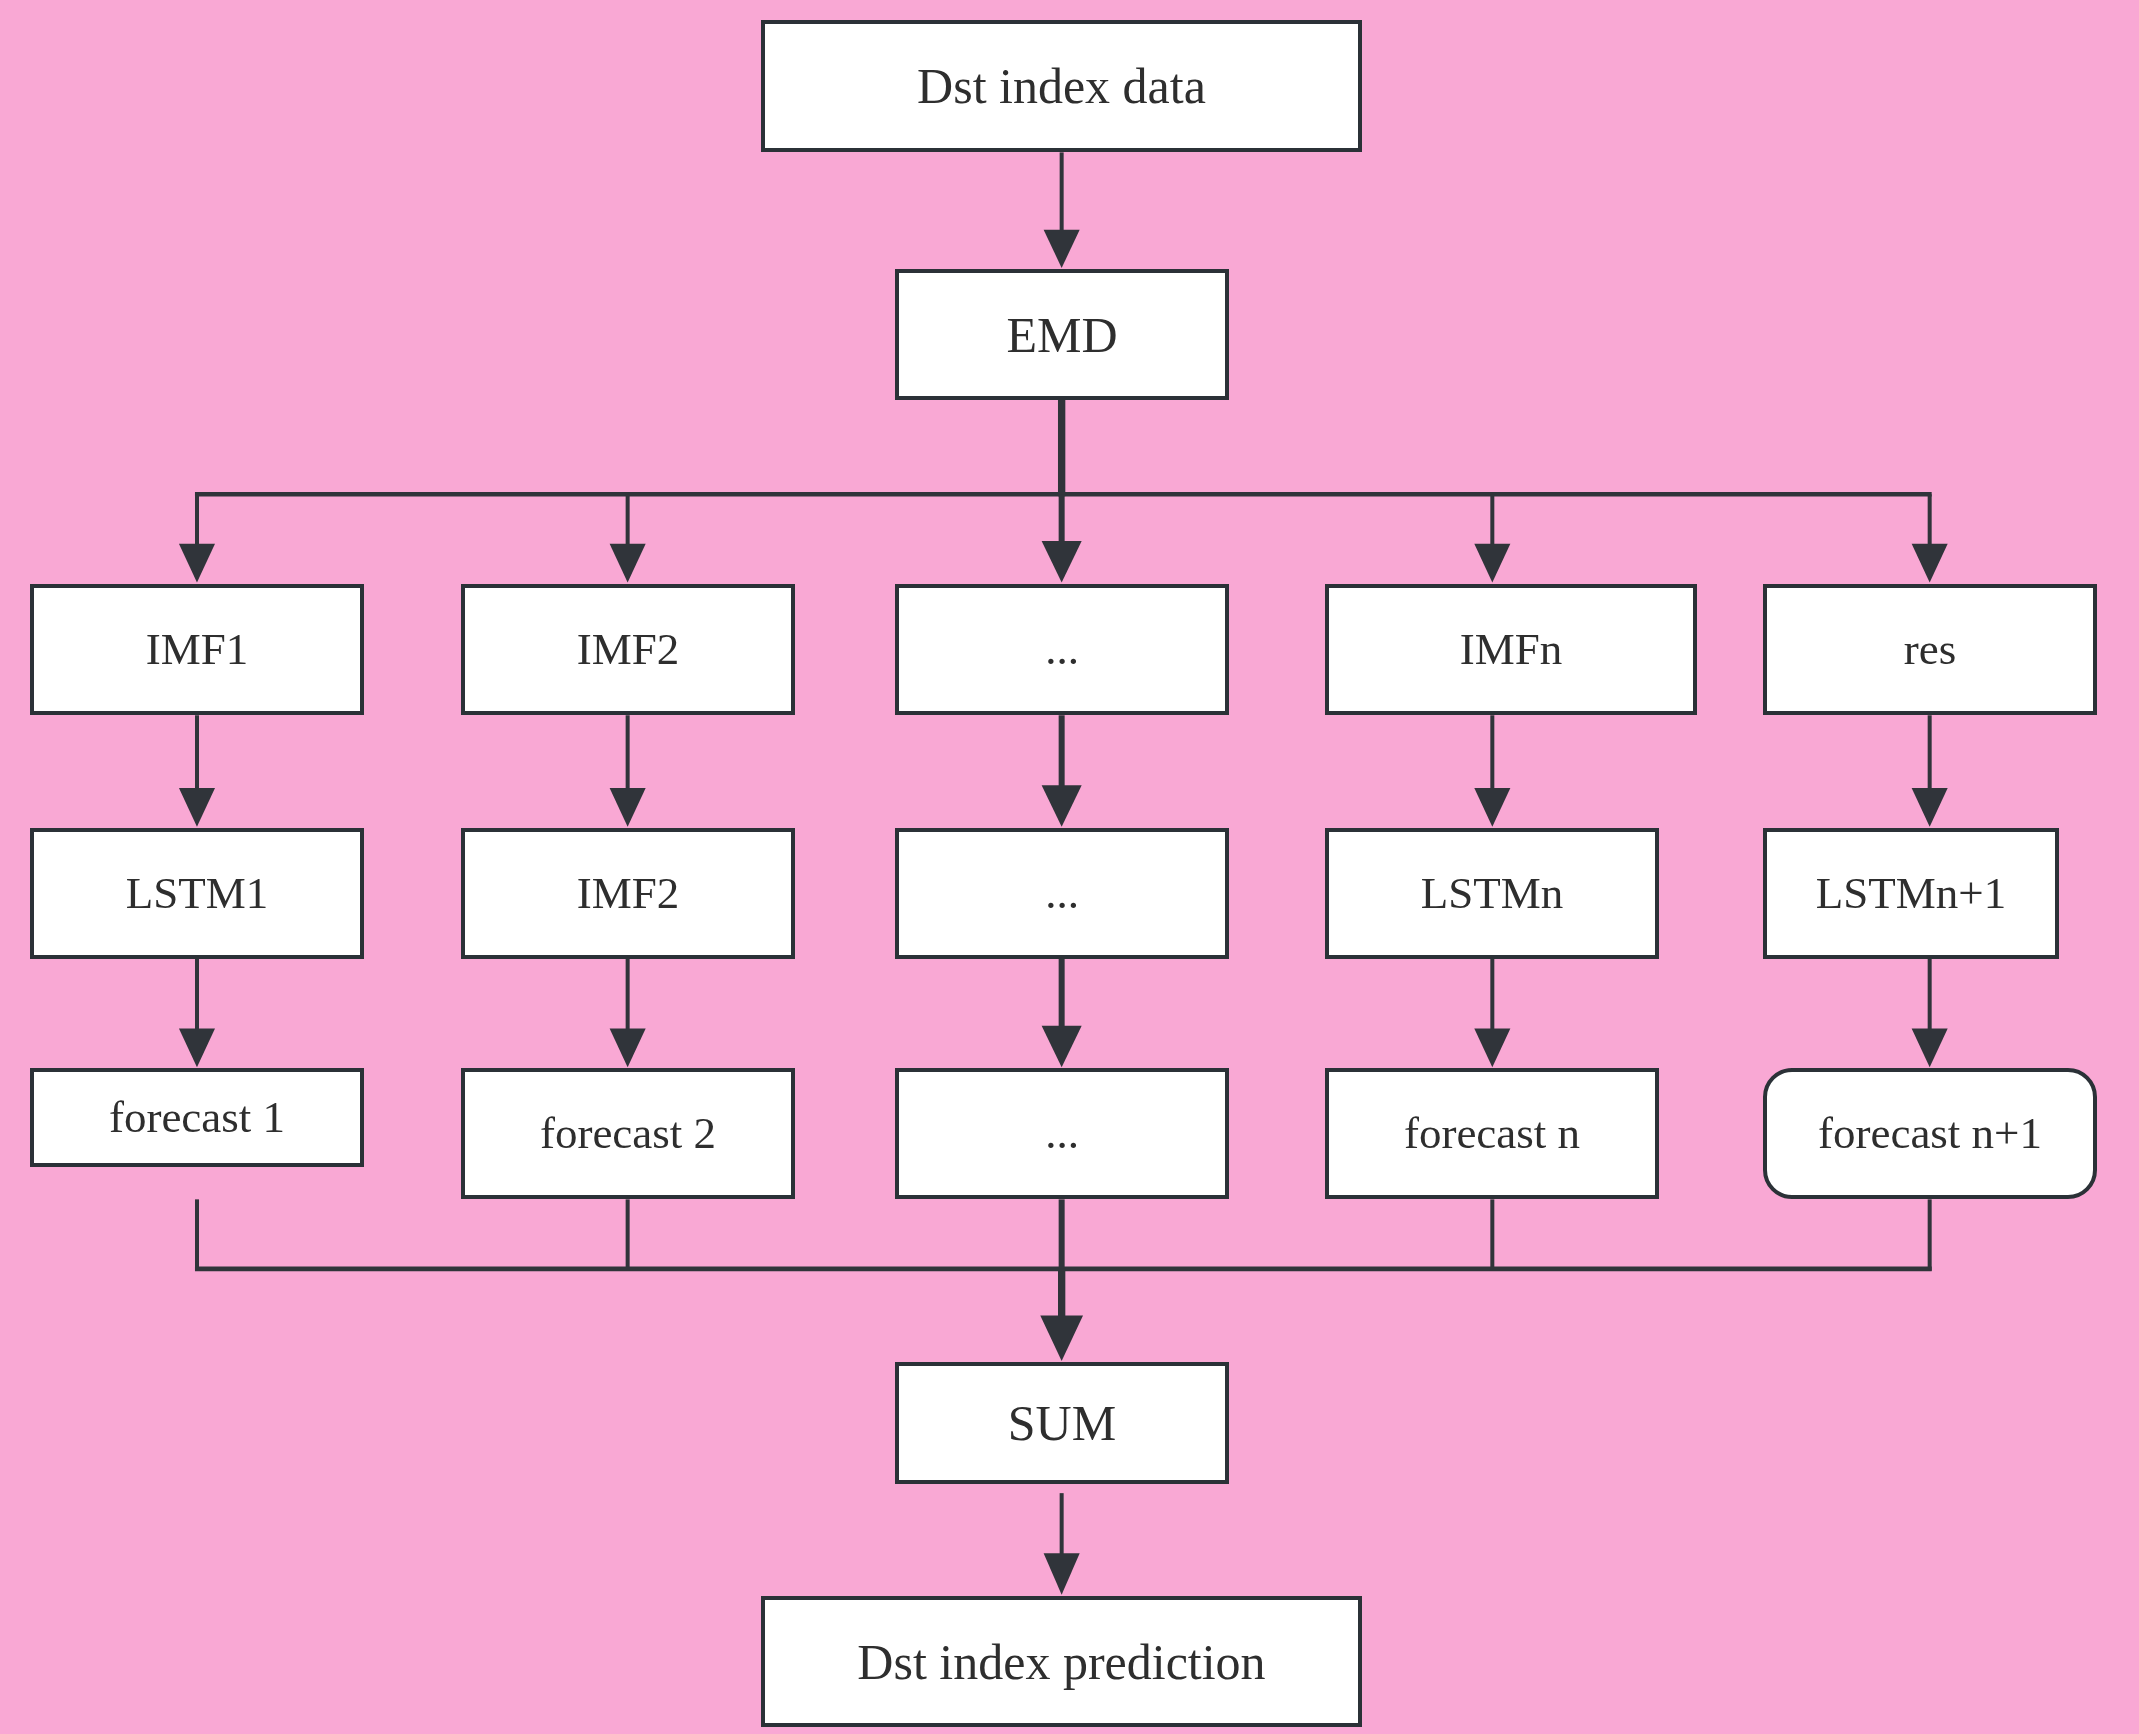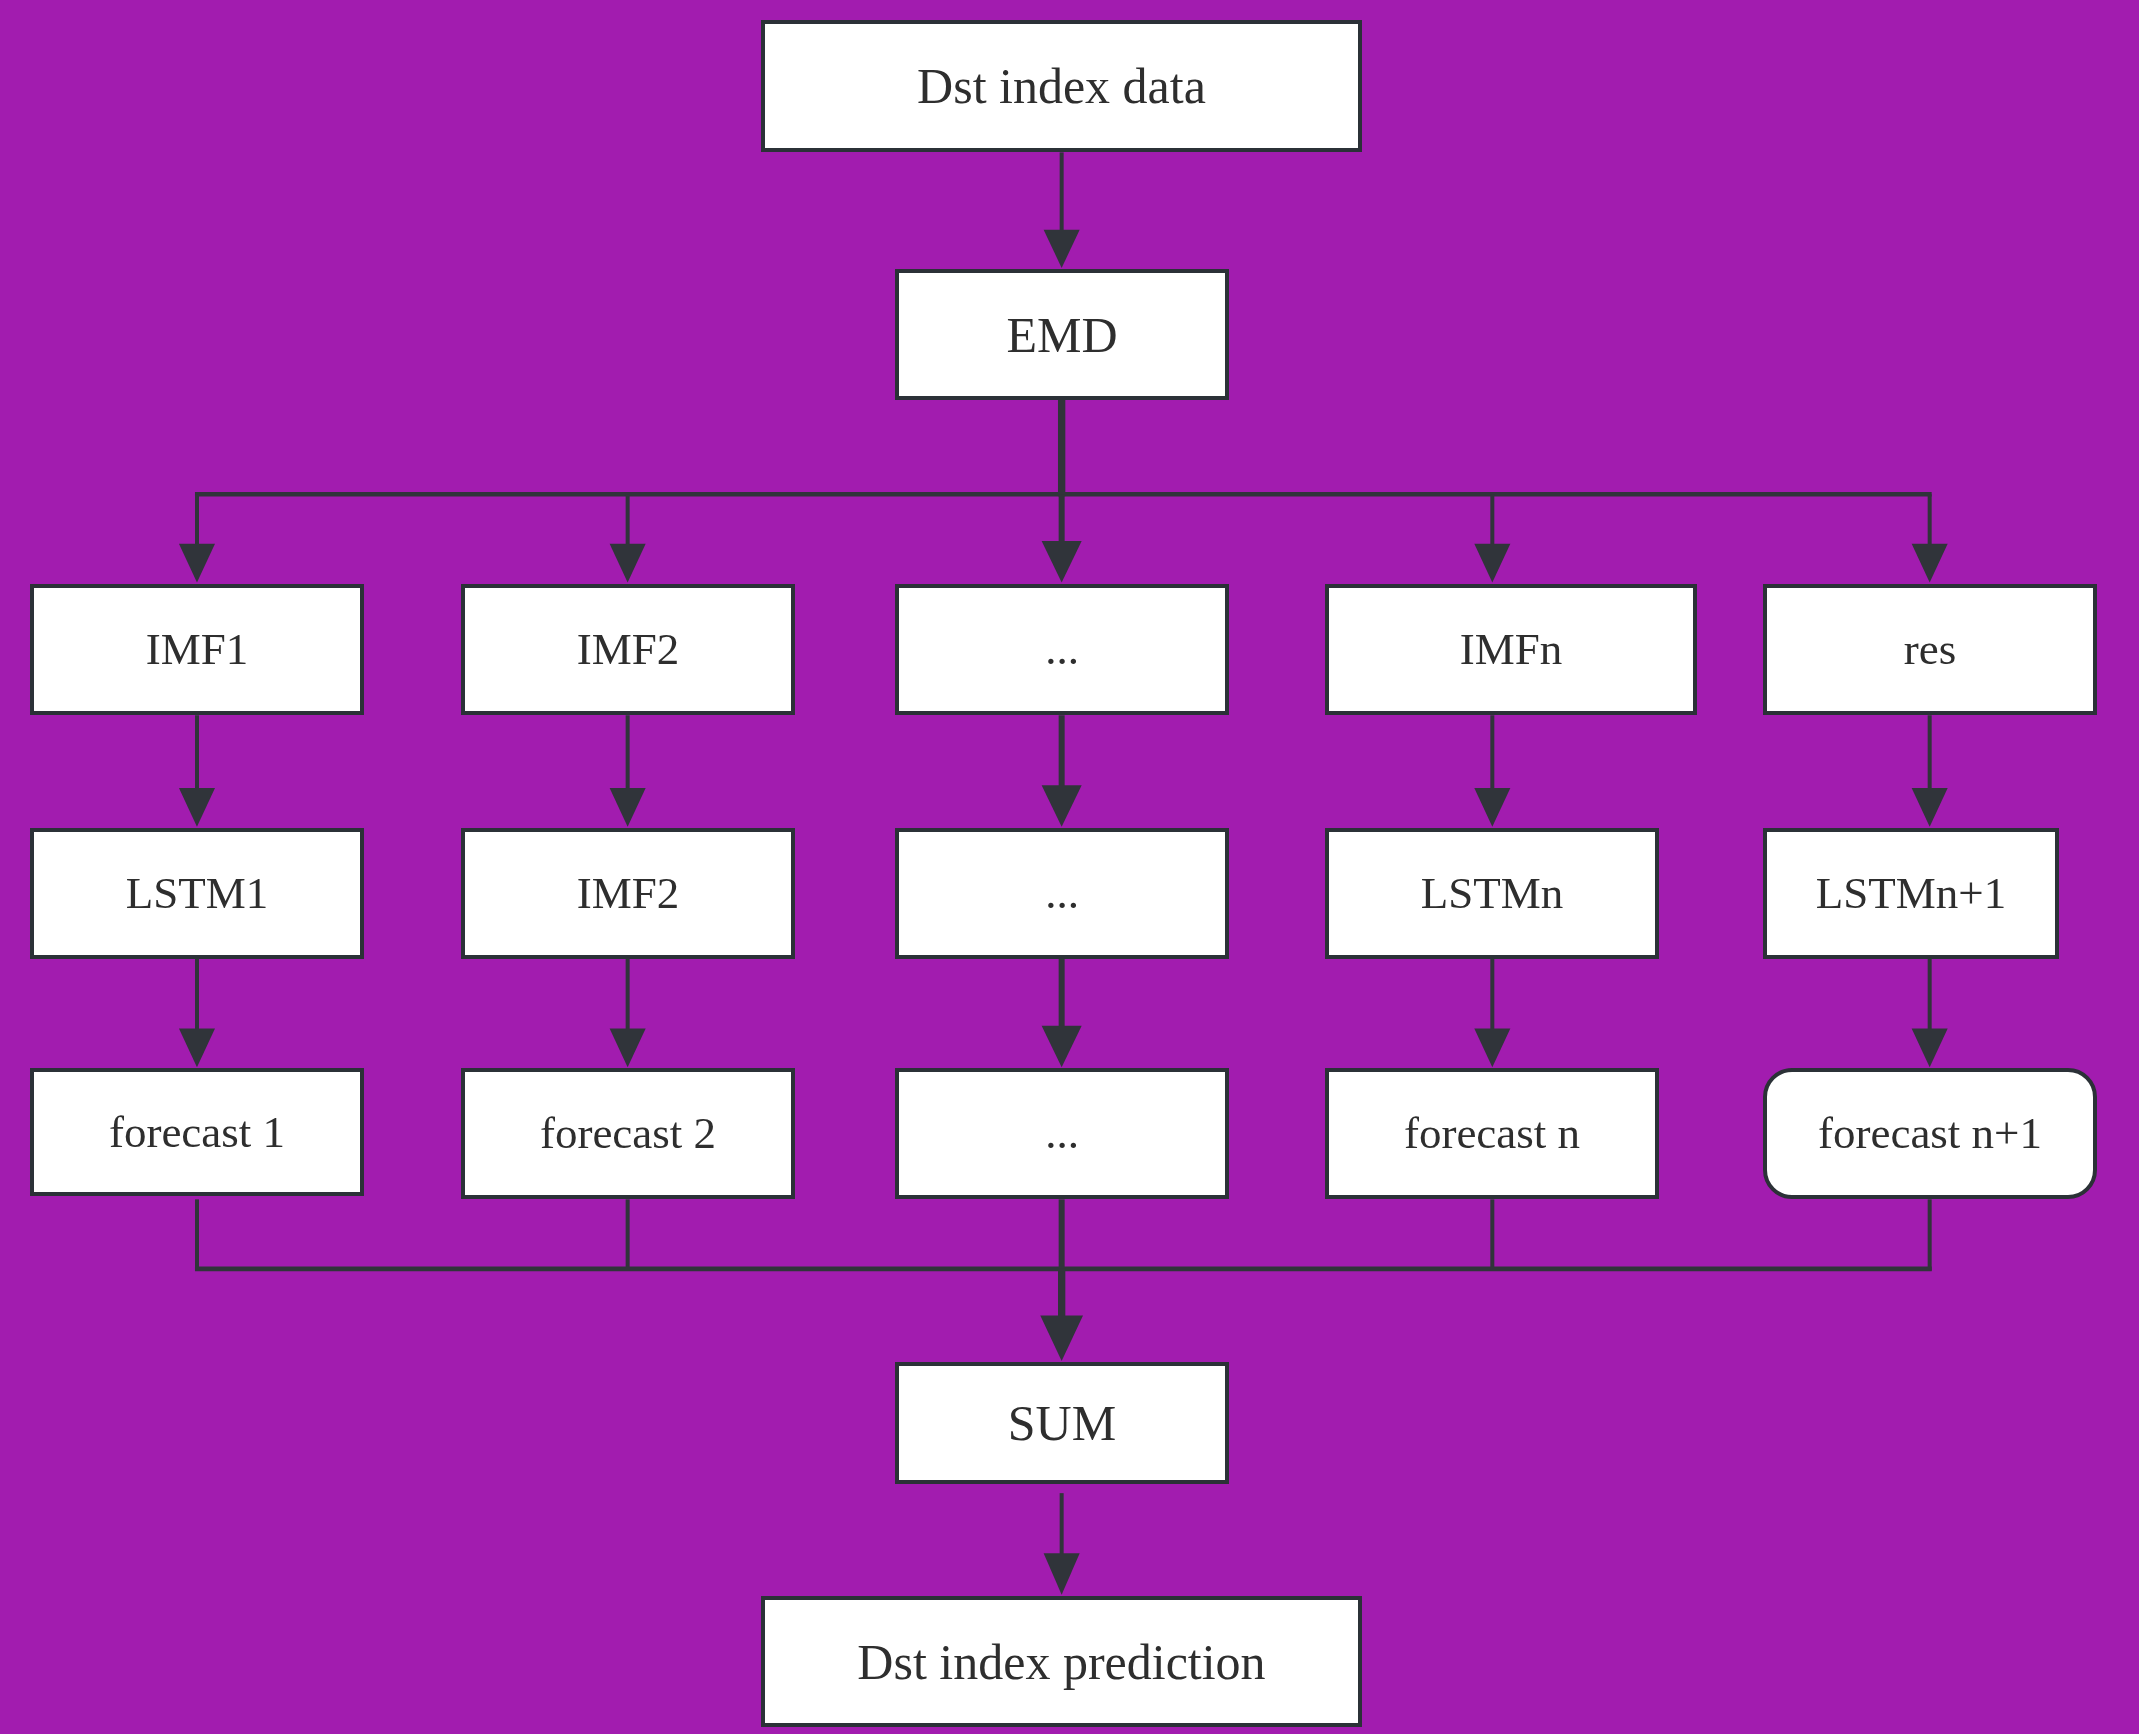--- a/index.html
+++ b/index.html
@@ -4,21 +4,21 @@
 <style>
   html, body {
     margin: 0;
     padding: 0;
     background: #ffffff;
   }
   #stage {
     position: relative;
     width: 2140px;
     height: 1735px;
-    background: #a21caf;
+    background: #f9a8d4;
     font-family: "Liberation Serif", "DejaVu Serif", serif;
     overflow: hidden;
   }
   .node {
     position: absolute;
     box-sizing: border-box;
     border: 4px solid #2b3137;
     background: #ffffff;
     display: flex;
     align-items: center;
@@ -128,21 +128,21 @@
   <div class="node small" style="left:895px; top:584px; width:334px; height:131px;">...</div>
   <div class="node small" style="left:1325px; top:584px; width:372px; height:131px;">IMFn</div>
   <div class="node small" style="left:1763px; top:584px; width:334px; height:131px;">res</div>
 
   <div class="node small" style="left:30px; top:828px; width:334px; height:131px;">LSTM1</div>
   <div class="node small" style="left:461px; top:828px; width:334px; height:131px;">IMF2</div>
   <div class="node small" style="left:895px; top:828px; width:334px; height:131px;">...</div>
   <div class="node small" style="left:1325px; top:828px; width:334px; height:131px;">LSTMn</div>
   <div class="node small" style="left:1763px; top:828px; width:296px; height:131px;">LSTMn+1</div>
 
-  <div class="node small" style="left:30px; top:1068px; width:334px; height:128px;">forecast 1</div>
+  <div class="node small" style="left:30px; top:1068px; width:334px; height:99px;">forecast 1</div>
   <div class="node small" style="left:461px; top:1068px; width:334px; height:131px;">forecast 2</div>
   <div class="node small" style="left:895px; top:1068px; width:334px; height:131px;">...</div>
   <div class="node small" style="left:1325px; top:1068px; width:334px; height:131px;">forecast n</div>
   <div class="node small" style="left:1763px; top:1068px; width:334px; height:131px;border-radius:29px;">forecast n+1</div>
 
   <div class="node single" style="left:895px; top:1362px; width:334px; height:122px;">SUM</div>
 
   <div class="node wide" style="left:761px; top:1596px; width:601px; height:131px;">Dst index prediction</div>
 
 </div>

